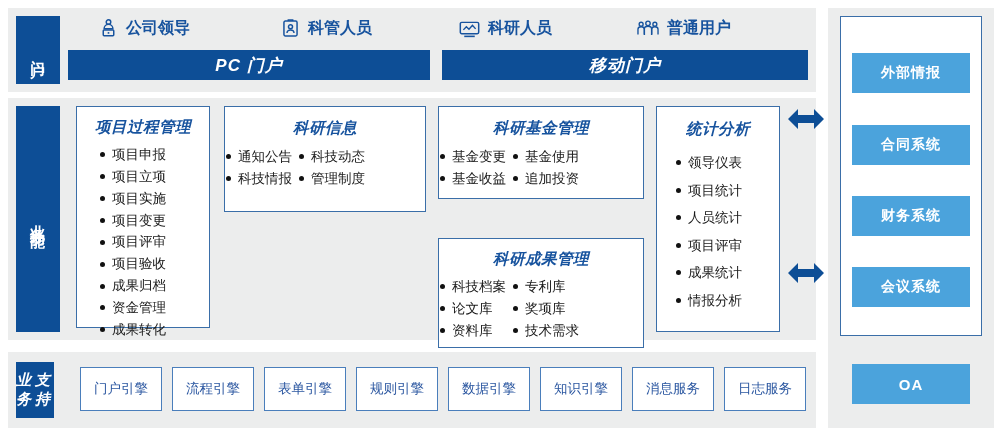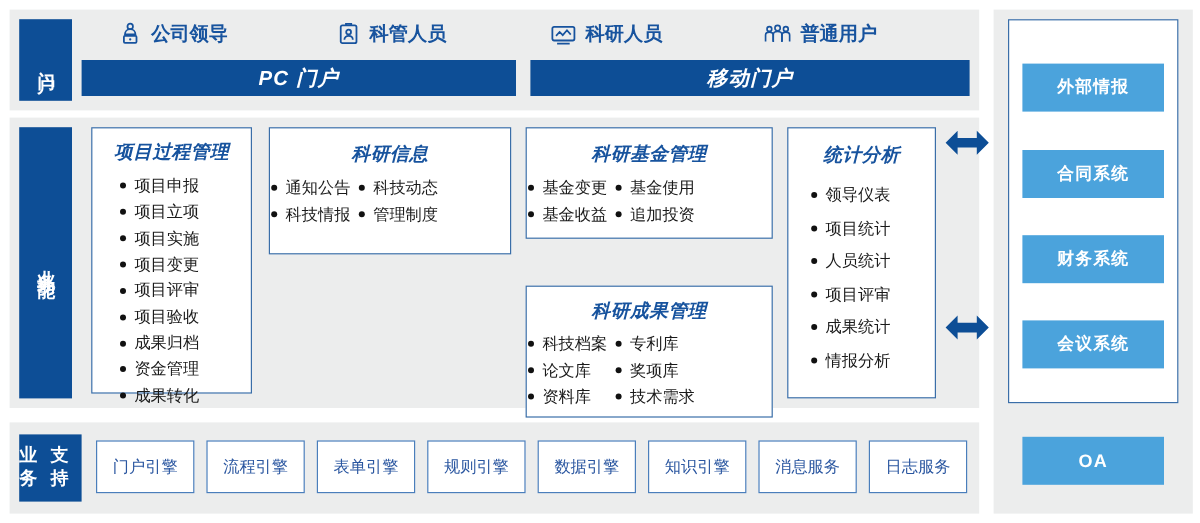--- a/index.html
+++ b/index.html
@@ -94,21 +94,21 @@
   #card-stats .bullets{margin-left:18px;}
   #card-stats .bullets li{line-height:2.04;}
 
   
   .arrow{position:absolute;}
   #arrow-top{left:787px;top:106px;}
   #arrow-bot{left:787px;top:260px;}
 
   
   #supp-panel{left:8px;top:352px;width:808px;height:76px;}
-  #supp-label{left:16px;top:362px;width:52px;height:56px;}
+  #supp-label{left:16px;top:362px;width:38px;height:56px;font-style:italic;}
   .supp-items{position:absolute;left:80px;top:367px;height:44px;}
   .supp-item{
     position:absolute;top:0;height:44px;width:82px;
     background:#ffffff;border:1px solid #4a7ebb;box-sizing:border-box;
     display:flex;align-items:center;justify-content:center;
     color:#2a56a0;font-size:13.5px;
   }
 
   
   #ext-panel{left:828px;top:8px;width:166px;height:420px;background:#eceded;}

